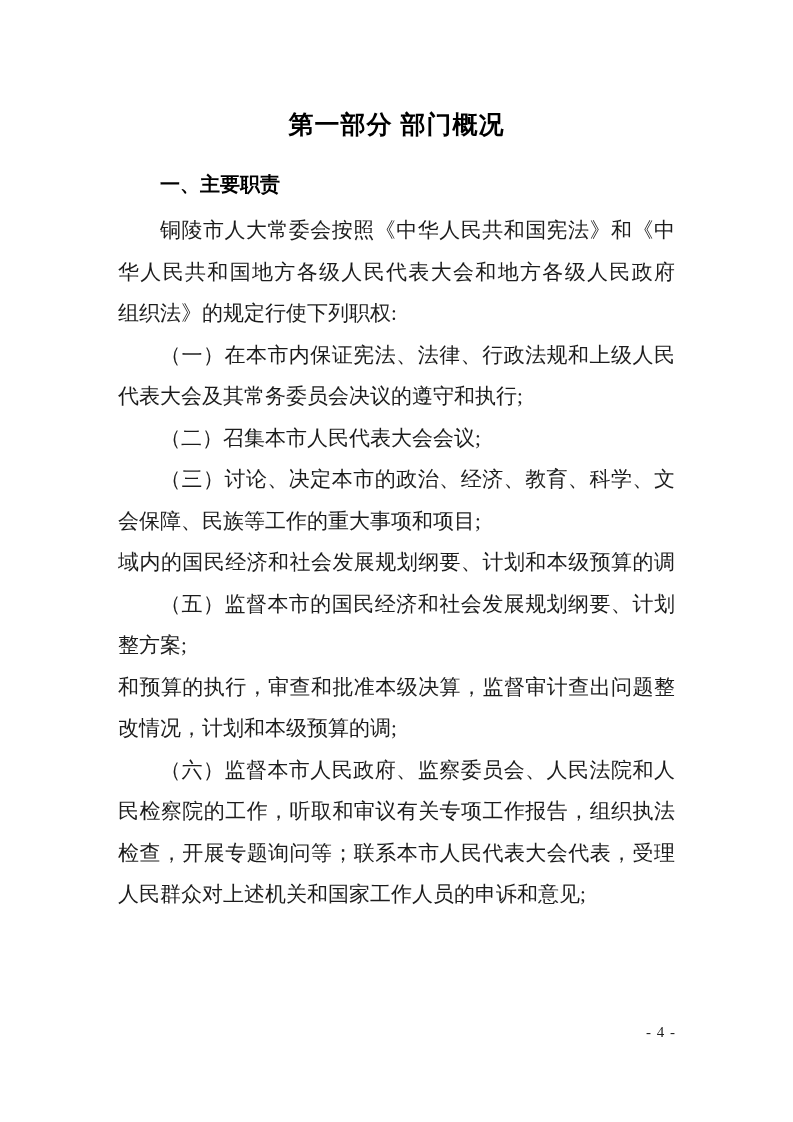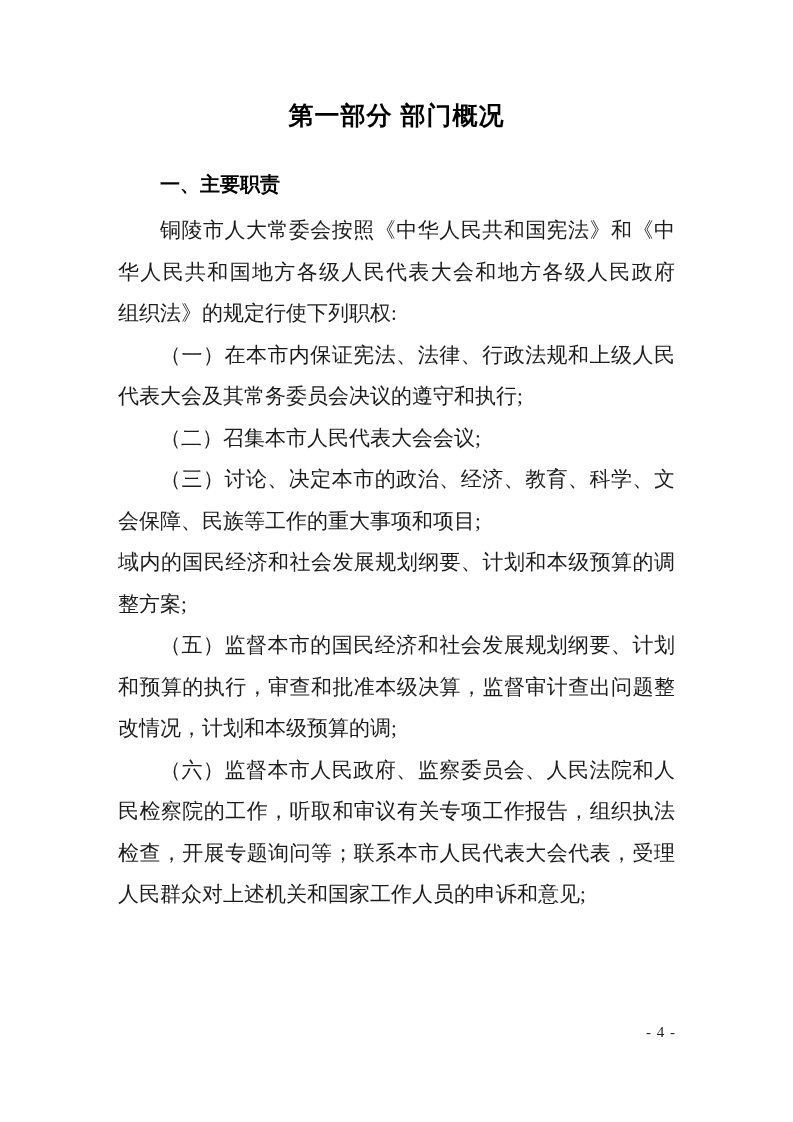--- a/index.html
+++ b/index.html
@@ -7,21 +7,21 @@
     position:relative;
     width:793px; height:1122px;
     margin:0 auto;
     background:#ffffff;
     overflow:hidden;
     font-family:"Liberation Serif","DejaVu Serif",serif;
     color:#1c1c1c;
   }
   .doc-title {
     position:absolute;
-    left:118px; top:99px; width:557px;
+    left:118px; top:108px; width:557px;
     text-align:center;
     font-family:"Liberation Sans","DejaVu Sans",sans-serif;
     font-weight:700;
     font-size:25px;
     letter-spacing:1px;
     color:#000;
     white-space:pre;
   }
   .section-heading {
     position:absolute;
@@ -69,22 +69,22 @@
   <div class="body-text">
       <div class="line first">铜陵市人大常委会按照《中华人民共和国宪法》和《中</div>
       <div class="line">华人民共和国地方各级人民代表大会和地方各级人民政府</div>
       <div class="line last">组织法》的规定行使下列职权:</div>
       <div class="line first">（一）在本市内保证宪法、法律、行政法规和上级人民</div>
       <div class="line last">代表大会及其常务委员会决议的遵守和执行;</div>
       <div class="line first last">（二）召集本市人民代表大会会议;</div>
       <div class="line first">（三）讨论、决定本市的政治、经济、教育、科学、文</div>
       <div class="line last">会保障、民族等工作的重大事项和项目;</div>
       <div class="line">域内的国民经济和社会发展规划纲要、计划和本级预算的调</div>
+      <div class="line first">（五）监督本市的国民经济和社会发展规划纲要、计划</div>
       <div class="line last">整方案;</div>
-      <div class="line first">（五）监督本市的国民经济和社会发展规划纲要、计划</div>
       <div class="line">和预算的执行，审查和批准本级决算，监督审计查出问题整</div>
       <div class="line last">改情况，计划和本级预算的调;</div>
       <div class="line first">（六）监督本市人民政府、监察委员会、人民法院和人</div>
       <div class="line">民检察院的工作，听取和审议有关专项工作报告，组织执法</div>
       <div class="line">检查，开展专题询问等；联系本市人民代表大会代表，受理</div>
       <div class="line last">人民群众对上述机关和国家工作人员的申诉和意见;</div>
     </div>
 
   <div class="page-number">- 4 -</div>
 </div>

